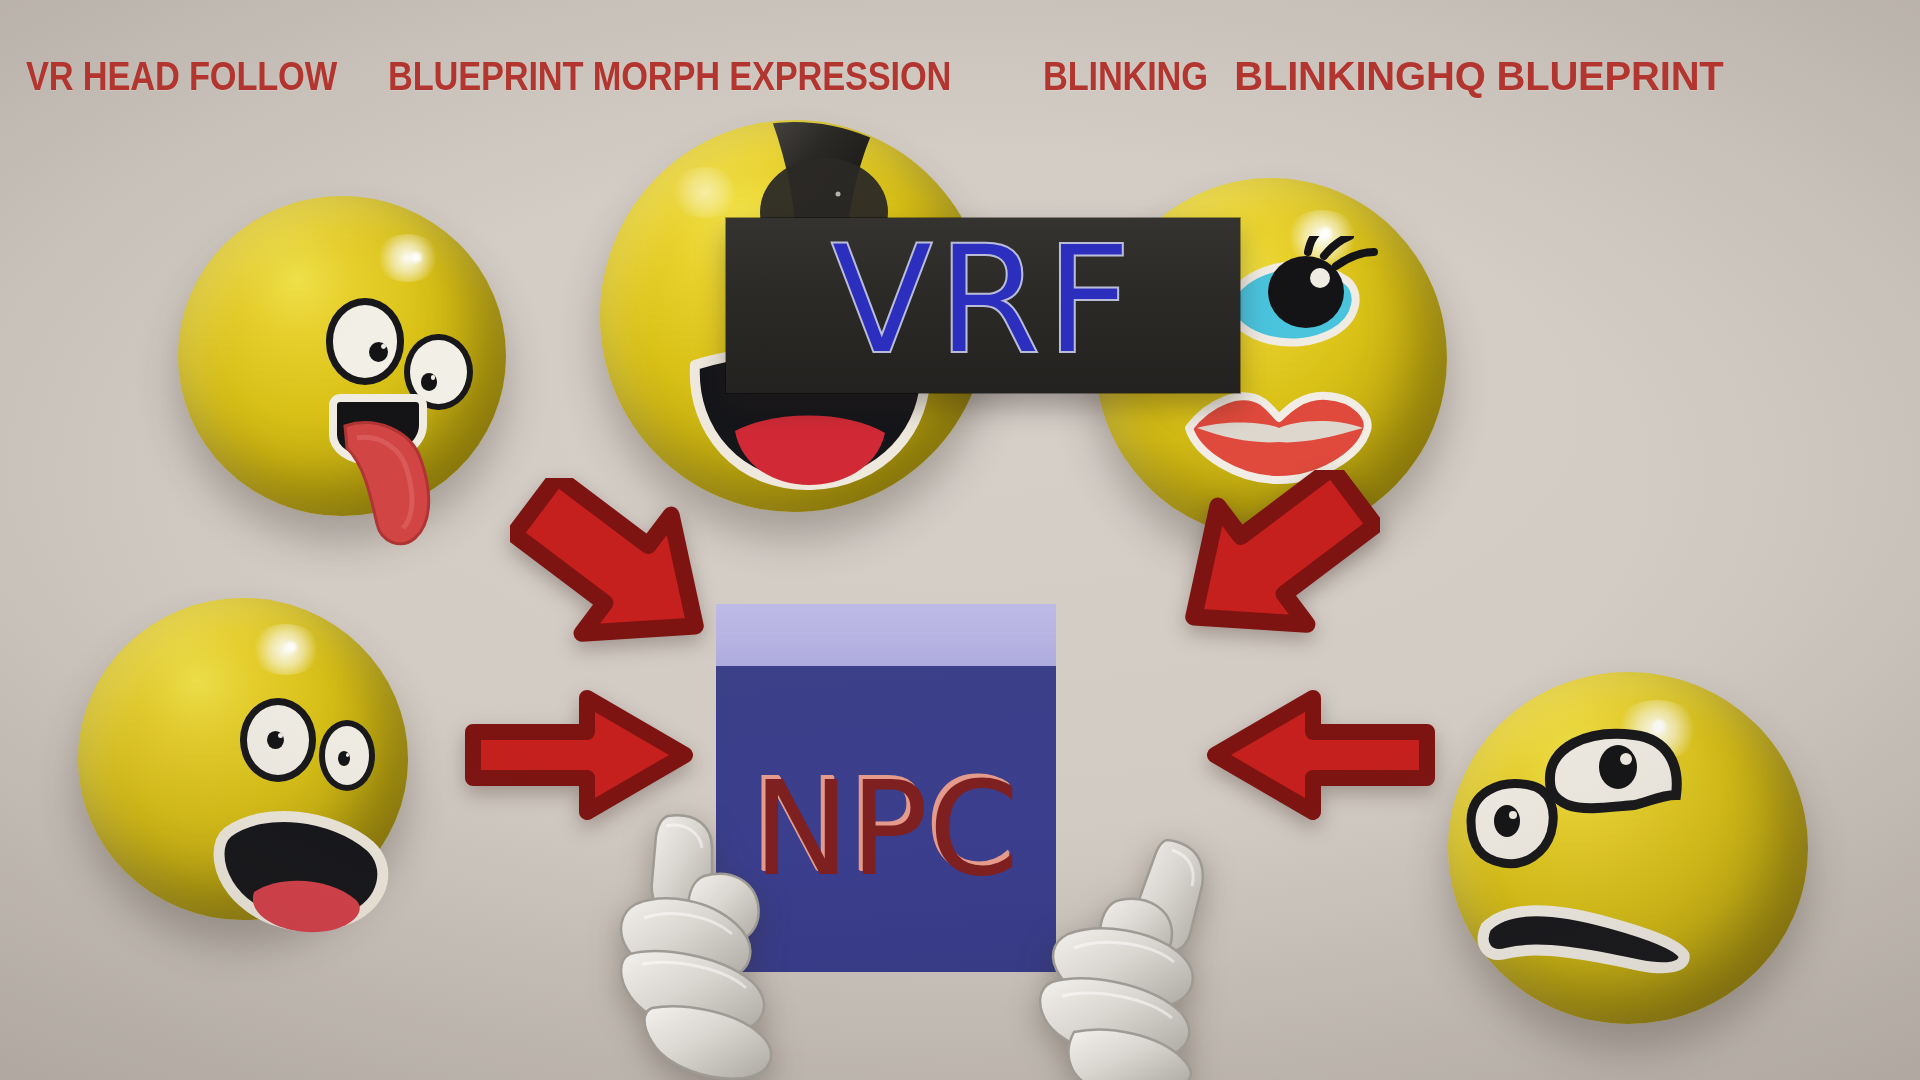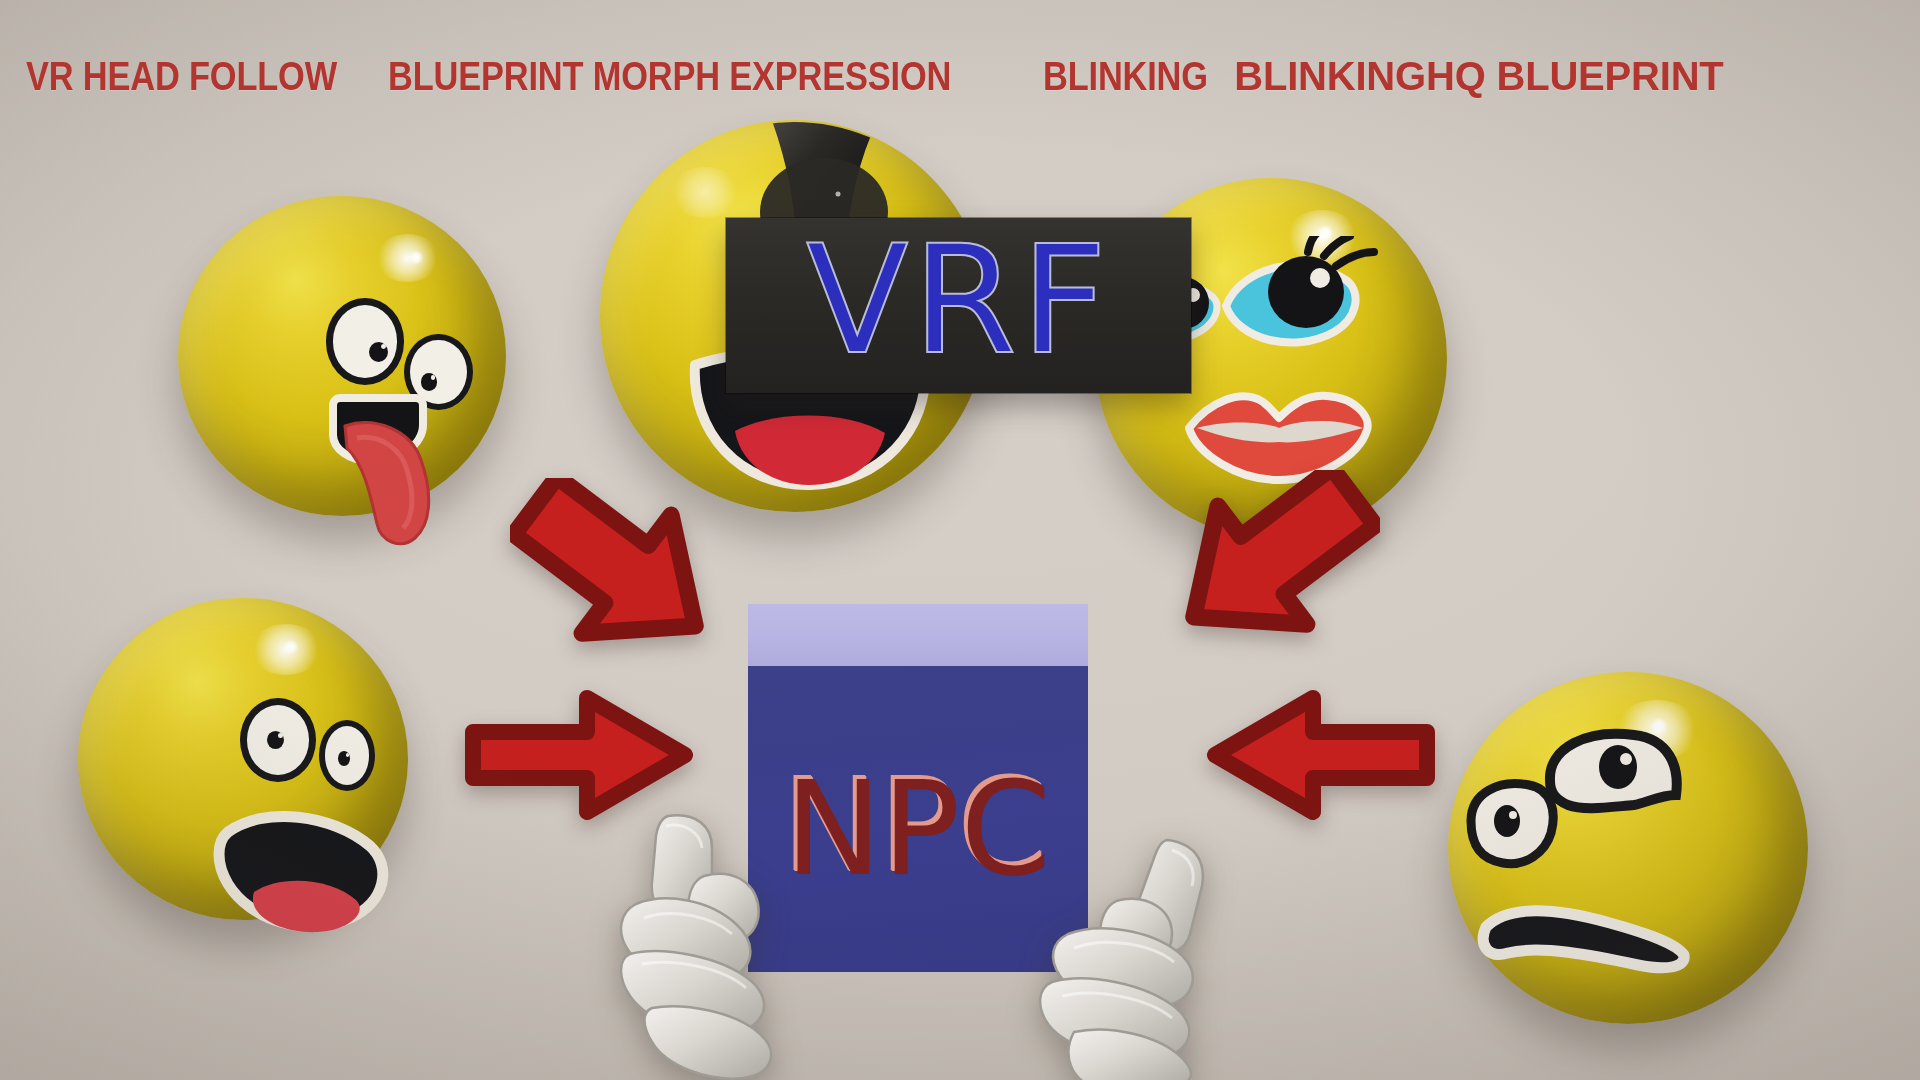--- a/index.html
+++ b/index.html
@@ -88,38 +88,38 @@
 
   
   #face-br{ left:1448px; top:672px; width:360px; height:352px; }
 
   
   .arrow{position:absolute;}
   .arrow svg{display:block;filter:drop-shadow(0 8px 10px rgba(60,40,35,0.33));}
 
   
   #vrf-banner{
-    position:absolute;left:726px;top:218px;width:465px;height:175px;
+    position:absolute;left:726px;top:218px;width:514px;height:175px;
     background:linear-gradient(180deg,#34332f 0%,#2a2926 48%,#232220 100%);
     box-shadow:0 0 0 1px rgba(0,0,0,0.35), 0 14px 26px rgba(40,30,25,0.35);
     display:flex;align-items:center;justify-content:center;
     z-index:30;
   }
   #vrf-text{
     font-size:150px;line-height:0.85;font-weight:400;
     color:#2c2fbe;
     letter-spacing:4px;
     -webkit-text-stroke:2px #b9bcd8;
     padding-bottom:10px;
     font-family:"DejaVu Sans", sans-serif;
   }
 
   
   #npc-cube{
-    position:absolute;left:748px;top:604px;width:296px;height:368px;z-index:22;
+    position:absolute;left:716px;top:604px;width:296px;height:368px;z-index:22;
   }
   #npc-top{
     position:absolute;left:0;top:0;width:340px;height:62px;
     background:linear-gradient(180deg,#bdbae6 0%,#b7b4e3 55%,#aeabdd 100%);
   }
   #npc-front{
     position:absolute;left:0;top:62px;width:340px;height:306px;
     background:linear-gradient(175deg,#3c4088 0%,#3b3f8b 30%,#3a3e8d 58%,#373b85 100%);
   }
   #npc-text{

